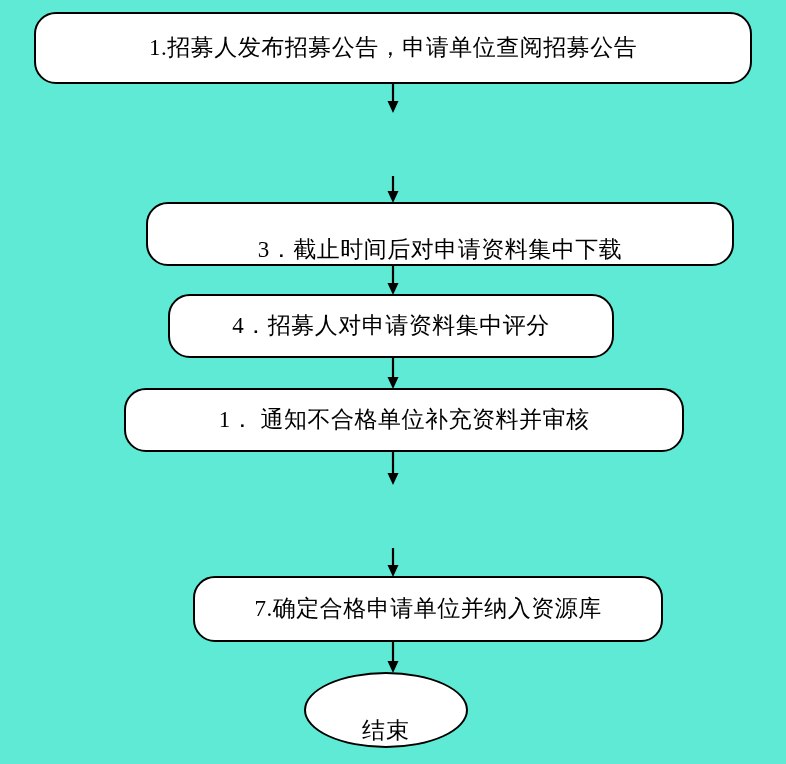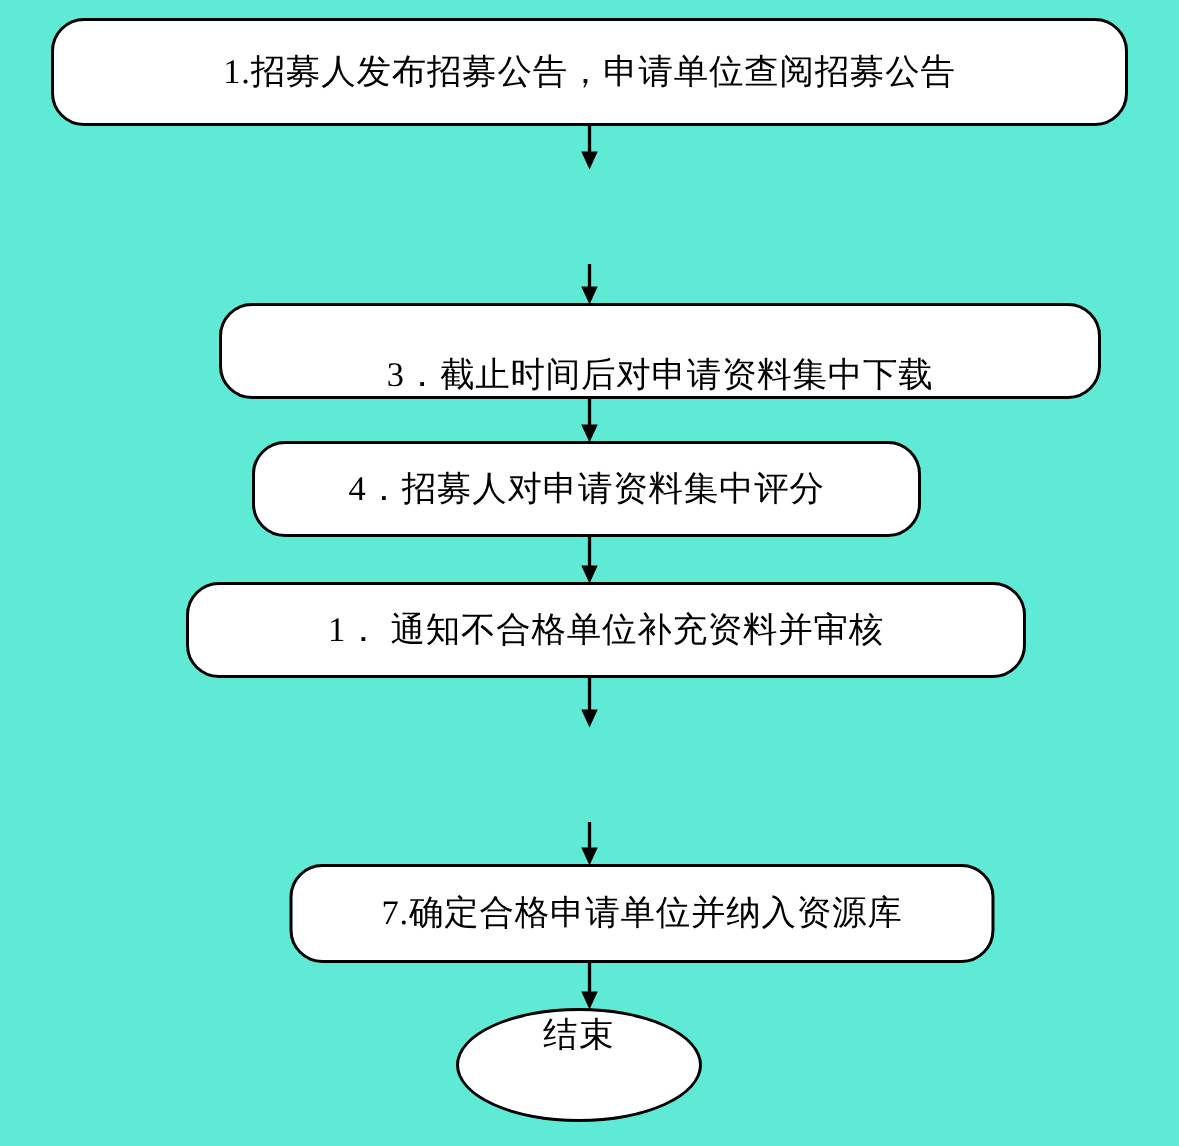--- a/index.html
+++ b/index.html
@@ -33,21 +33,21 @@
     white-space: nowrap;
     letter-spacing: 0.5px;
   }
   .terminator {
     position: absolute;
     box-sizing: border-box;
     border: 2px solid #000000;
     border-radius: 50%;
     background: #ffffff;
     display: flex;
-    align-items: flex-start;
+    align-items: flex-end;
     justify-content: center;
     text-align: center;
     color: #000000;
     font-size: 23px;
     letter-spacing: 1px;
   }
   .connector {
     position: absolute;
     overflow: visible;
   }

